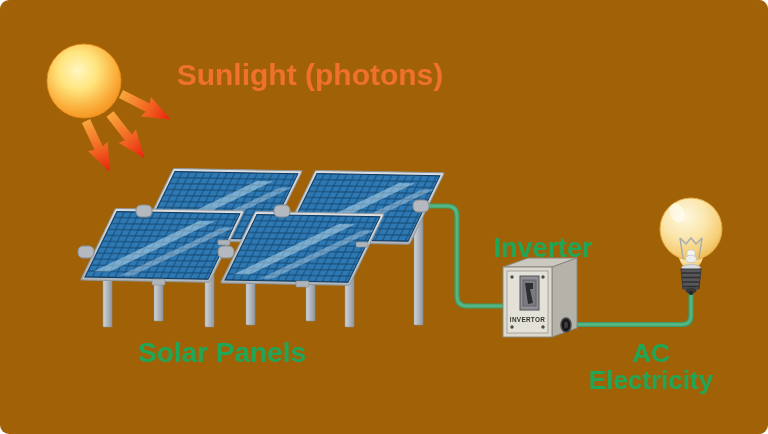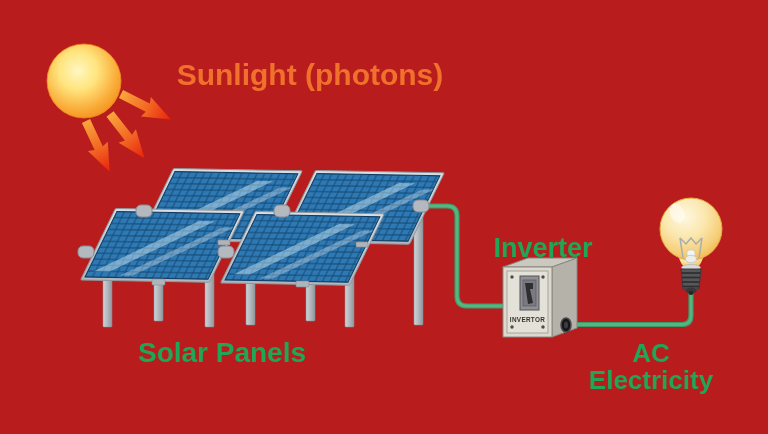--- a/index.html
+++ b/index.html
@@ -1,21 +1,22 @@
 <!DOCTYPE html>
 <html><head>
 <meta charset="utf-8">
 <style>
   html,body{margin:0;padding:0;background:#ffffff;}
   .stage{
     position:relative;
     width:768px;height:434px;
-    background:#b91c1c;
+    background:#a16207;
     overflow:hidden;
     font-family:"Liberation Sans", sans-serif;
+    border-radius:9px;
   }
   svg{display:block;}
   text{font-family:"Liberation Sans", sans-serif;font-weight:bold;}
   .device-text{font-size:6.4px;letter-spacing:.3px;}
 </style>
 </head>
 <body>
 
 <div class="stage">
 <svg width="768" height="434" viewBox="0 0 768 434" xmlns="http://www.w3.org/2000/svg">

